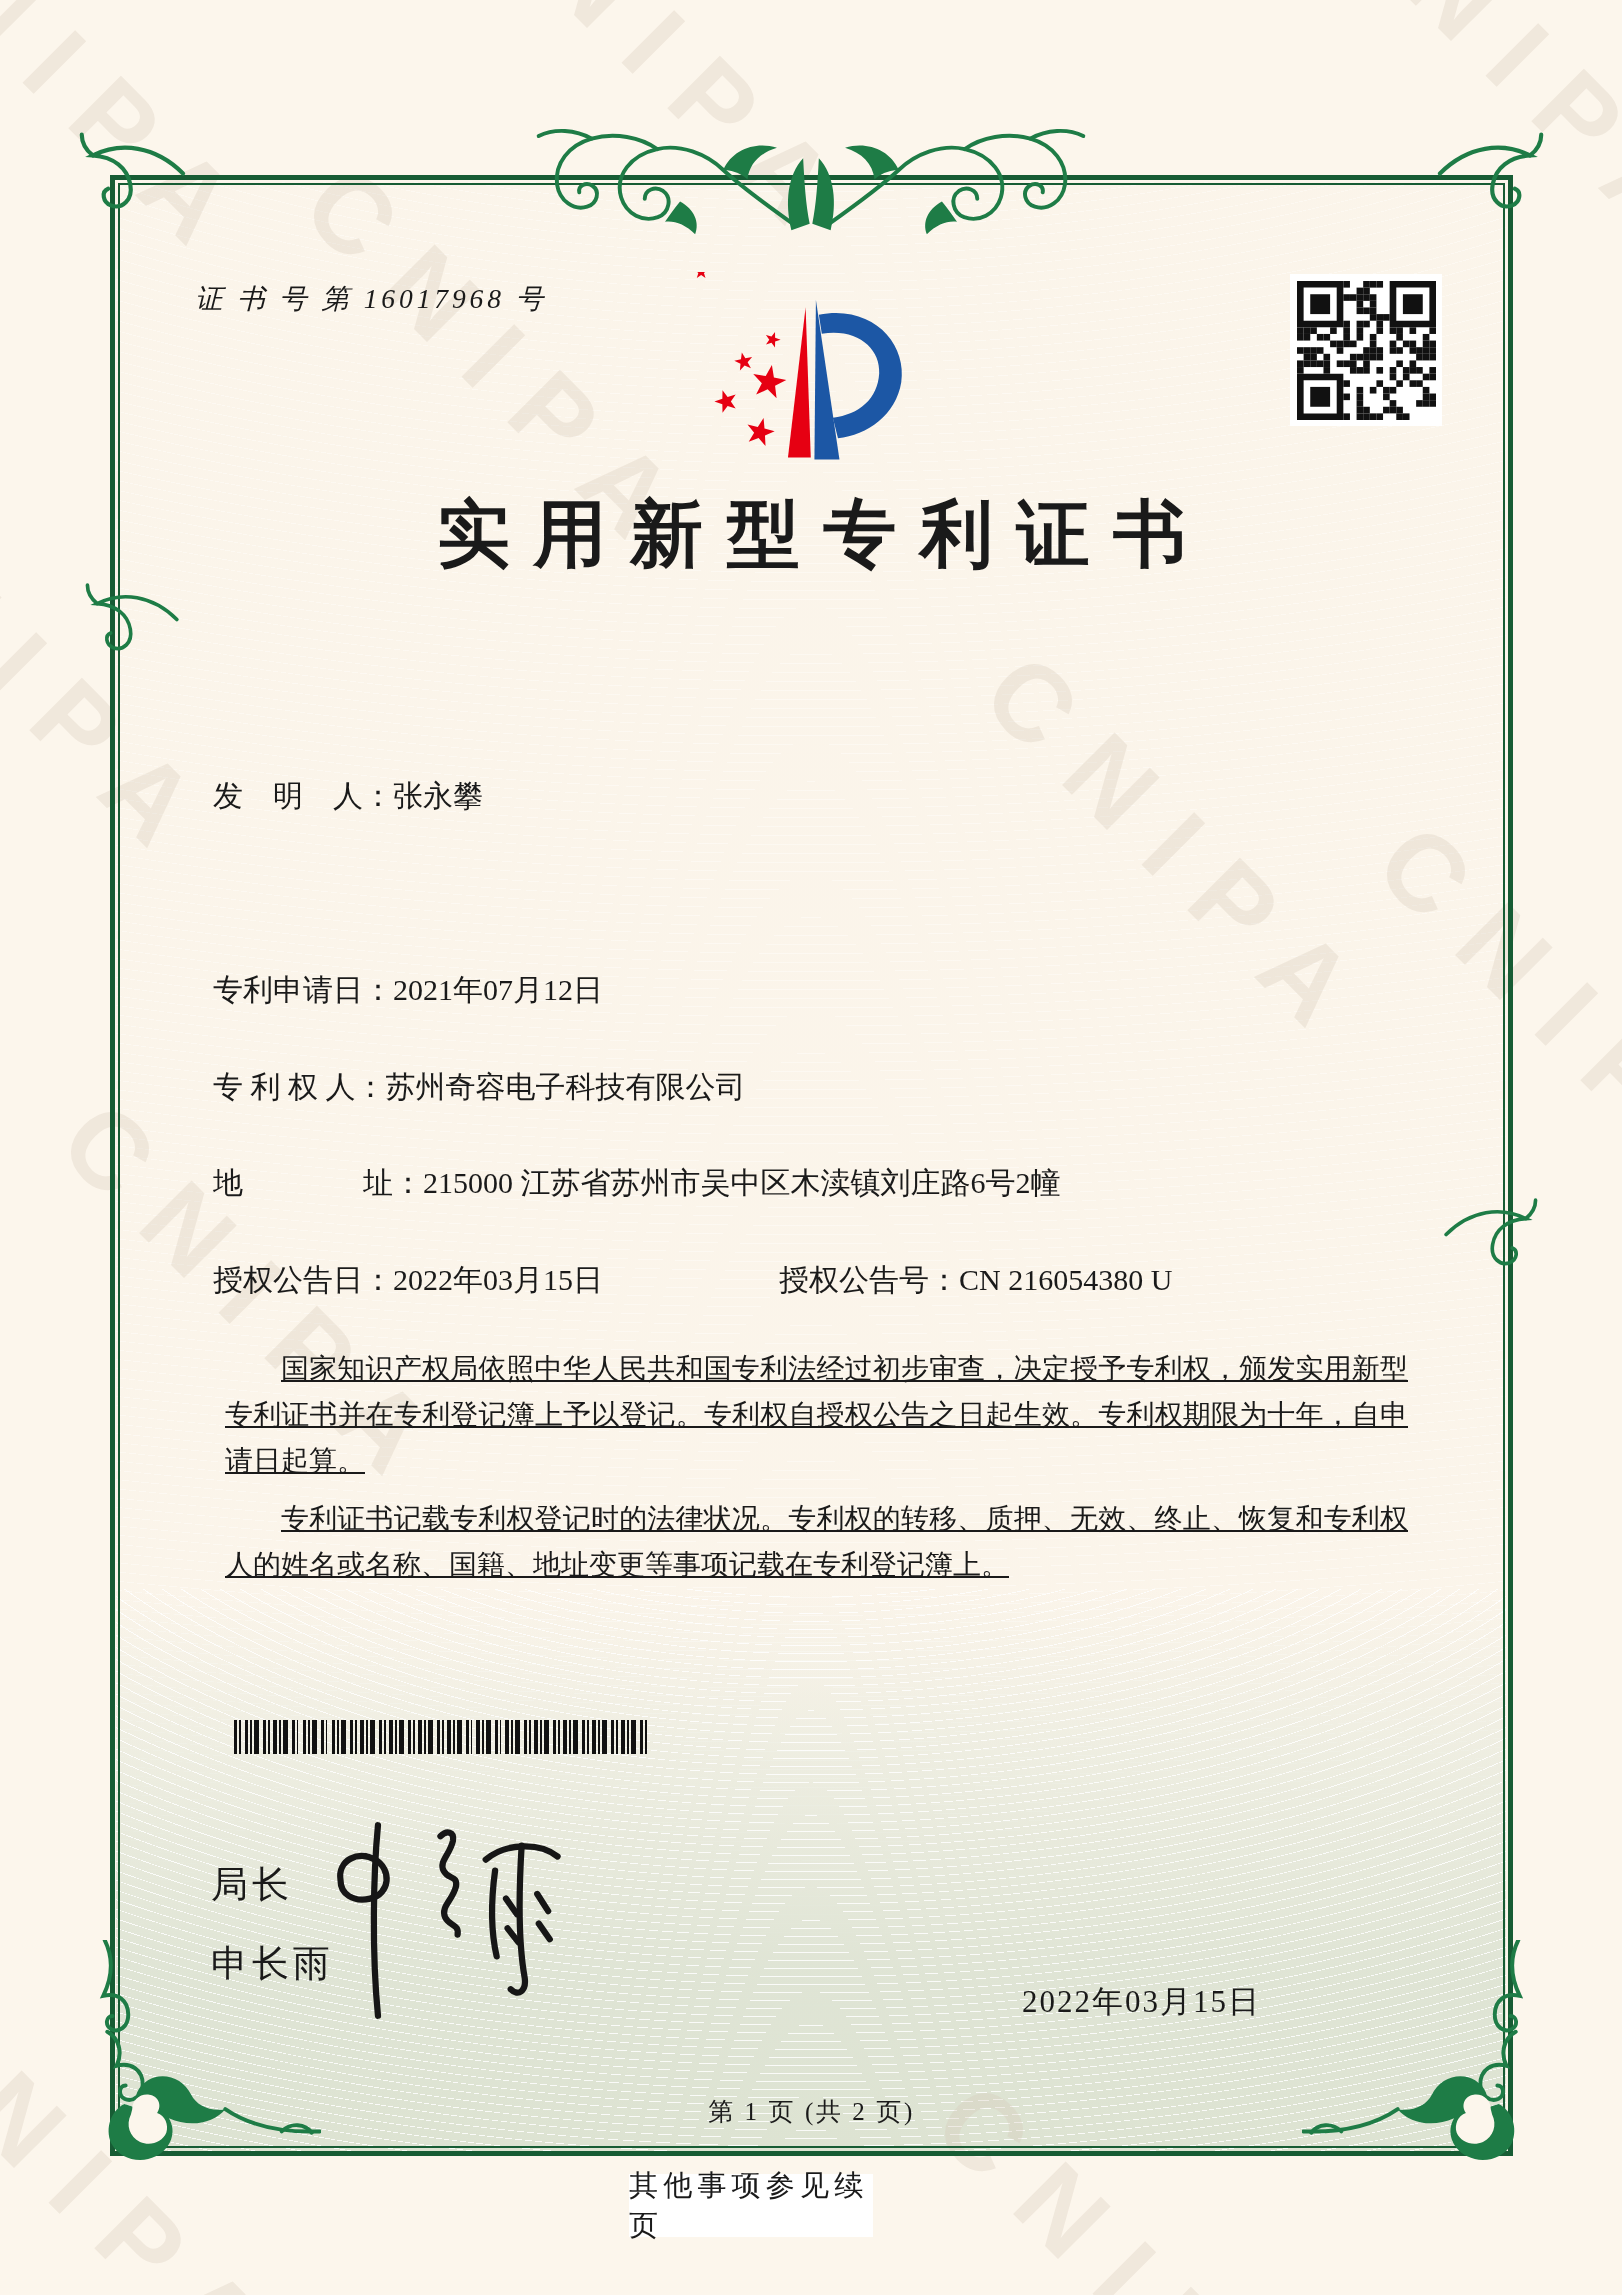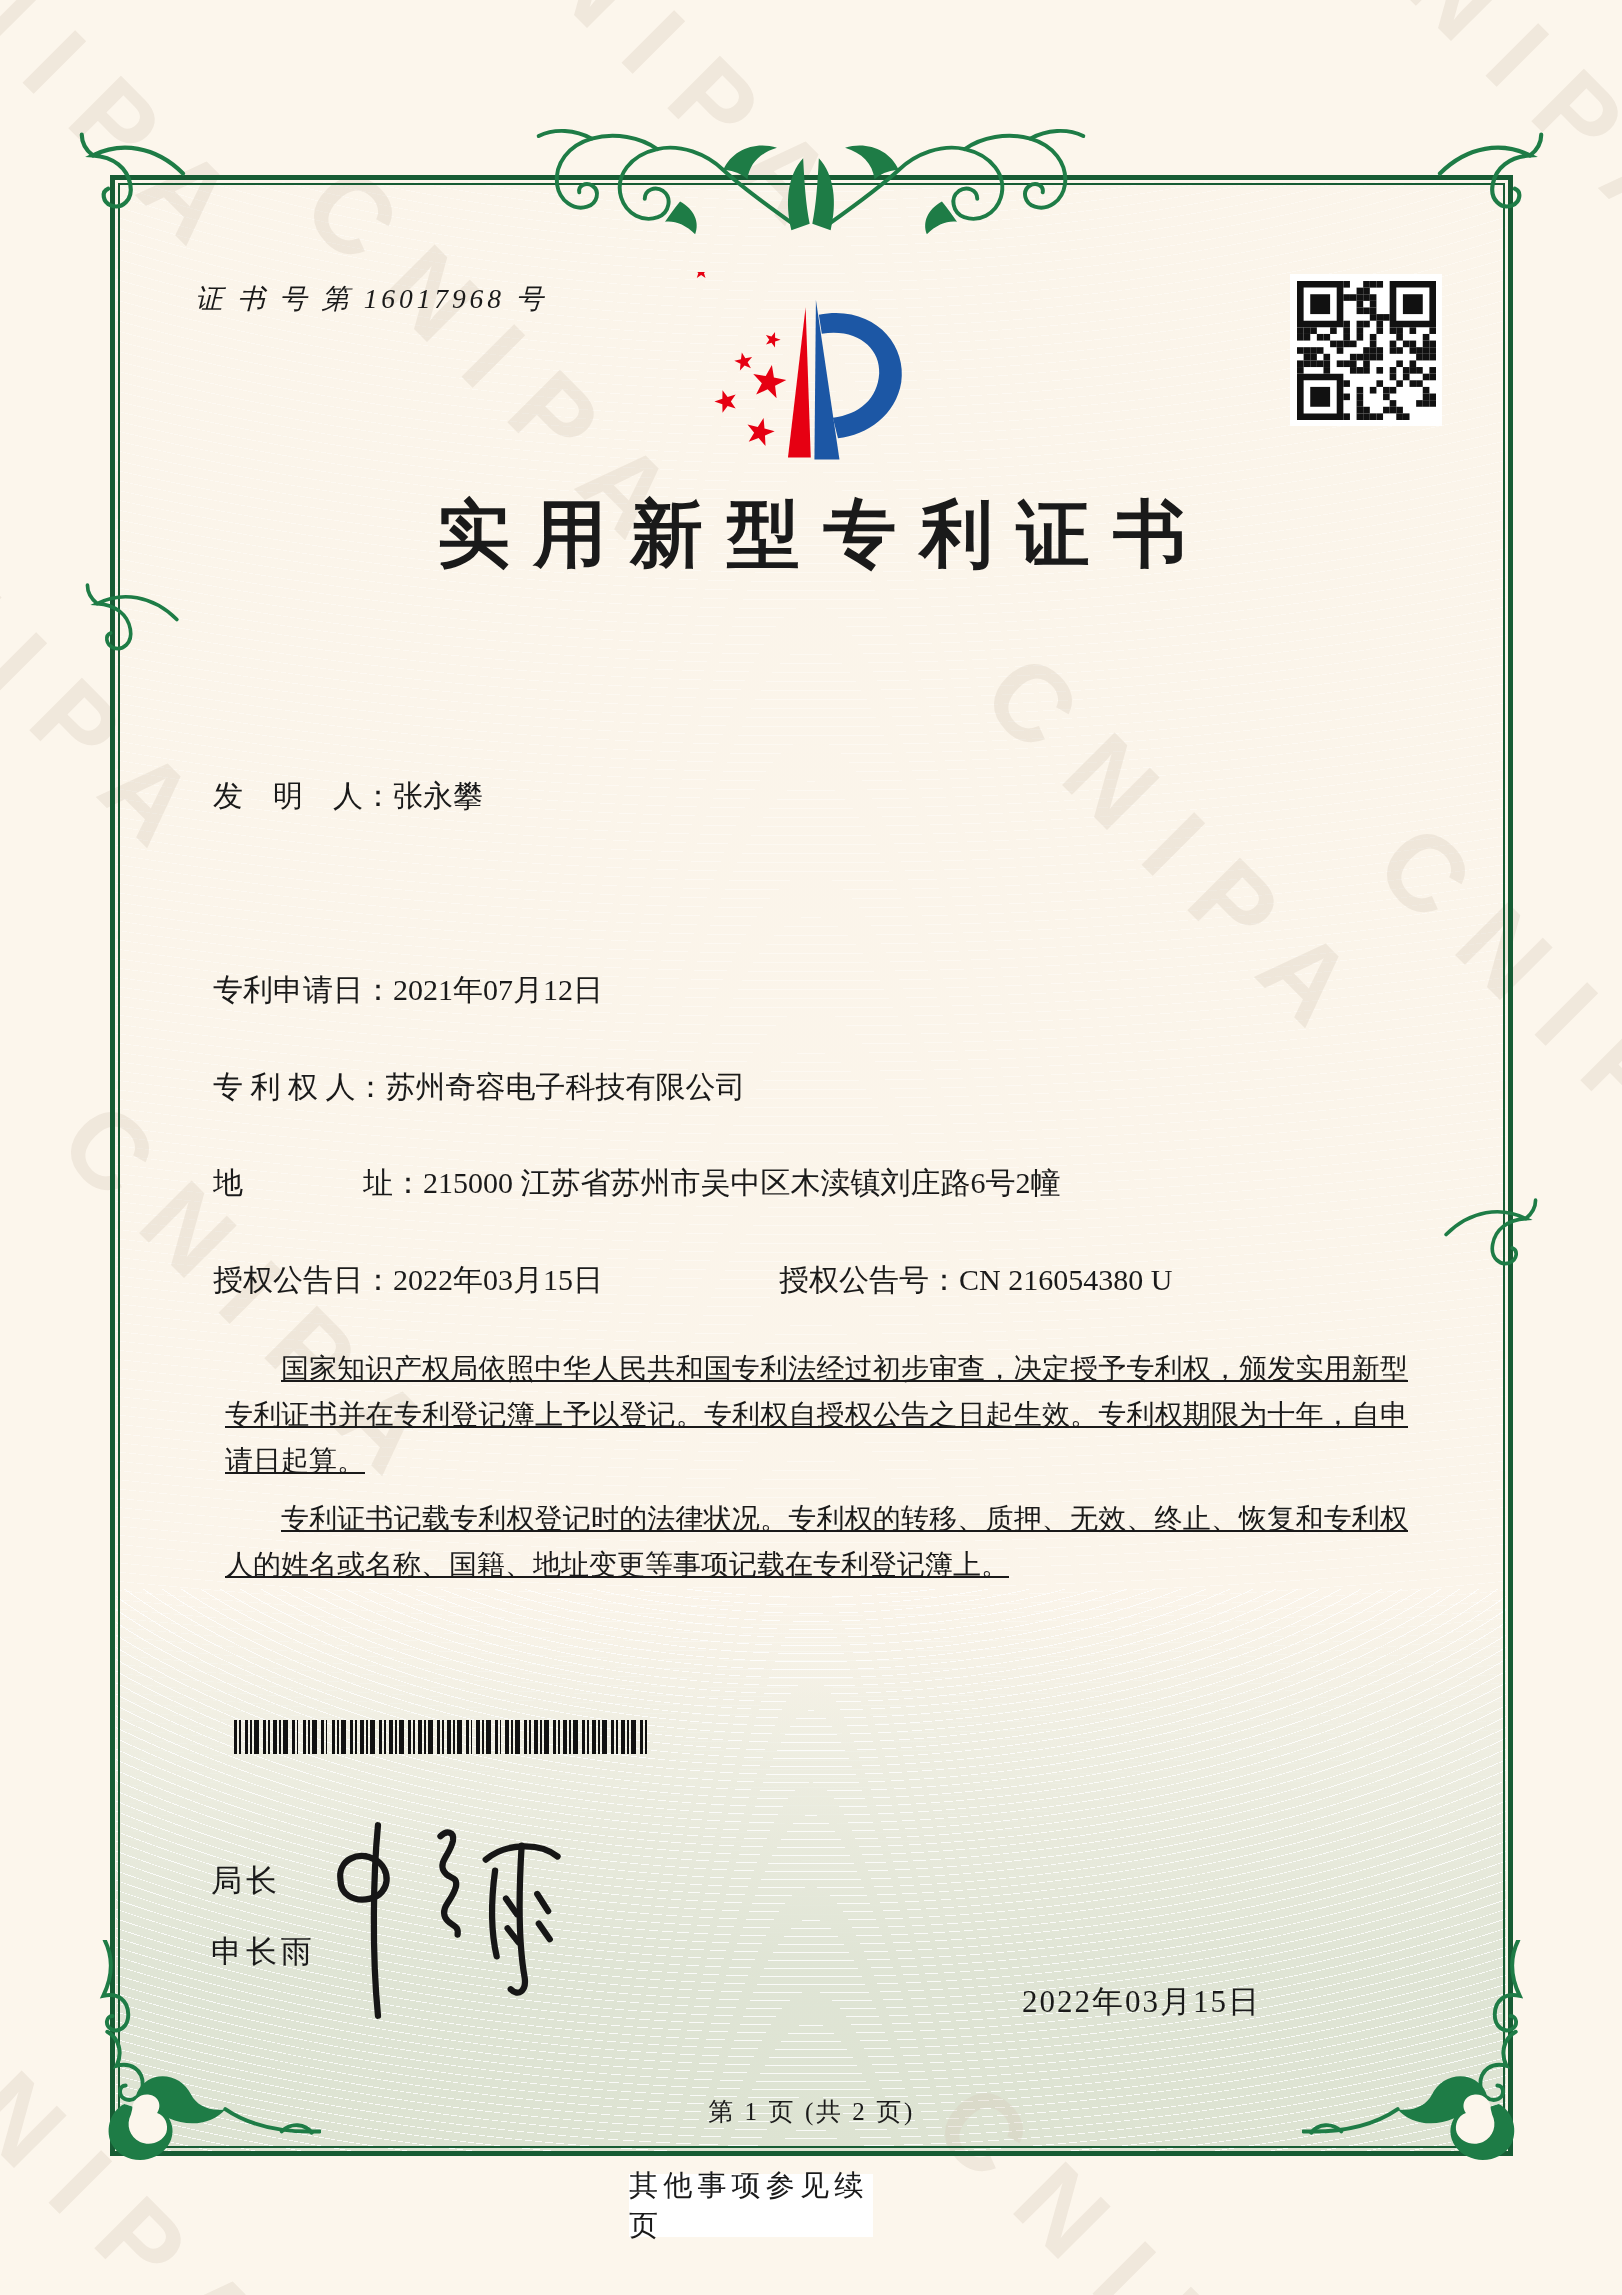--- a/index.html
+++ b/index.html
@@ -34,21 +34,21 @@
          letter-spacing:23.6px;text-indent:23.6px;}
   .frow{left:213px;width:1217px;font-size:30px;white-space:nowrap;}
   .grant-no-pair{position:absolute;left:566px;top:0;}
   .body-text{left:213px;top:1334px;width:1207px;font-size:28px;line-height:46px;text-align:justify;}
   .body-text p{margin:12px;text-indent:2em;text-decoration:underline;}
   .barcode{left:234px;top:1720px;width:414px;height:34px;
     background:repeating-linear-gradient(90deg,
       #111 0 3.3px, transparent 3.3px 5.2px, #111 5.2px 6.5px, transparent 6.5px 10.5px,
       #111 10.5px 14.4px, transparent 14.4px 16.4px, #111 16.4px 17.7px, transparent 17.7px 20px,
       #111 20px 25px, transparent 25px 29px);}
-  .signer{left:211px;top:1860px;font-size:31px;letter-spacing:3.9px;}
+  .signer{left:211px;top:1860px;font-size:37px;letter-spacing:3.9px;}
   .signer .nm{display:block;margin-top:29px;}
   .sig{left:308px;top:1819px;width:268px;height:203px;}
   .issue-date{left:1022px;top:1981px;font-size:31px;letter-spacing:2px;}
   .page-ind{left:0;top:2095px;width:100%;text-align:center;font-size:25px;letter-spacing:2.6px;}
   .note-band{left:629px;top:2174px;width:244px;height:63px;background:#ffffff;
              display:flex;align-items:center;justify-content:center;font-size:29px;letter-spacing:5.2px;}
 </style>
 </head>
 <body>
 

